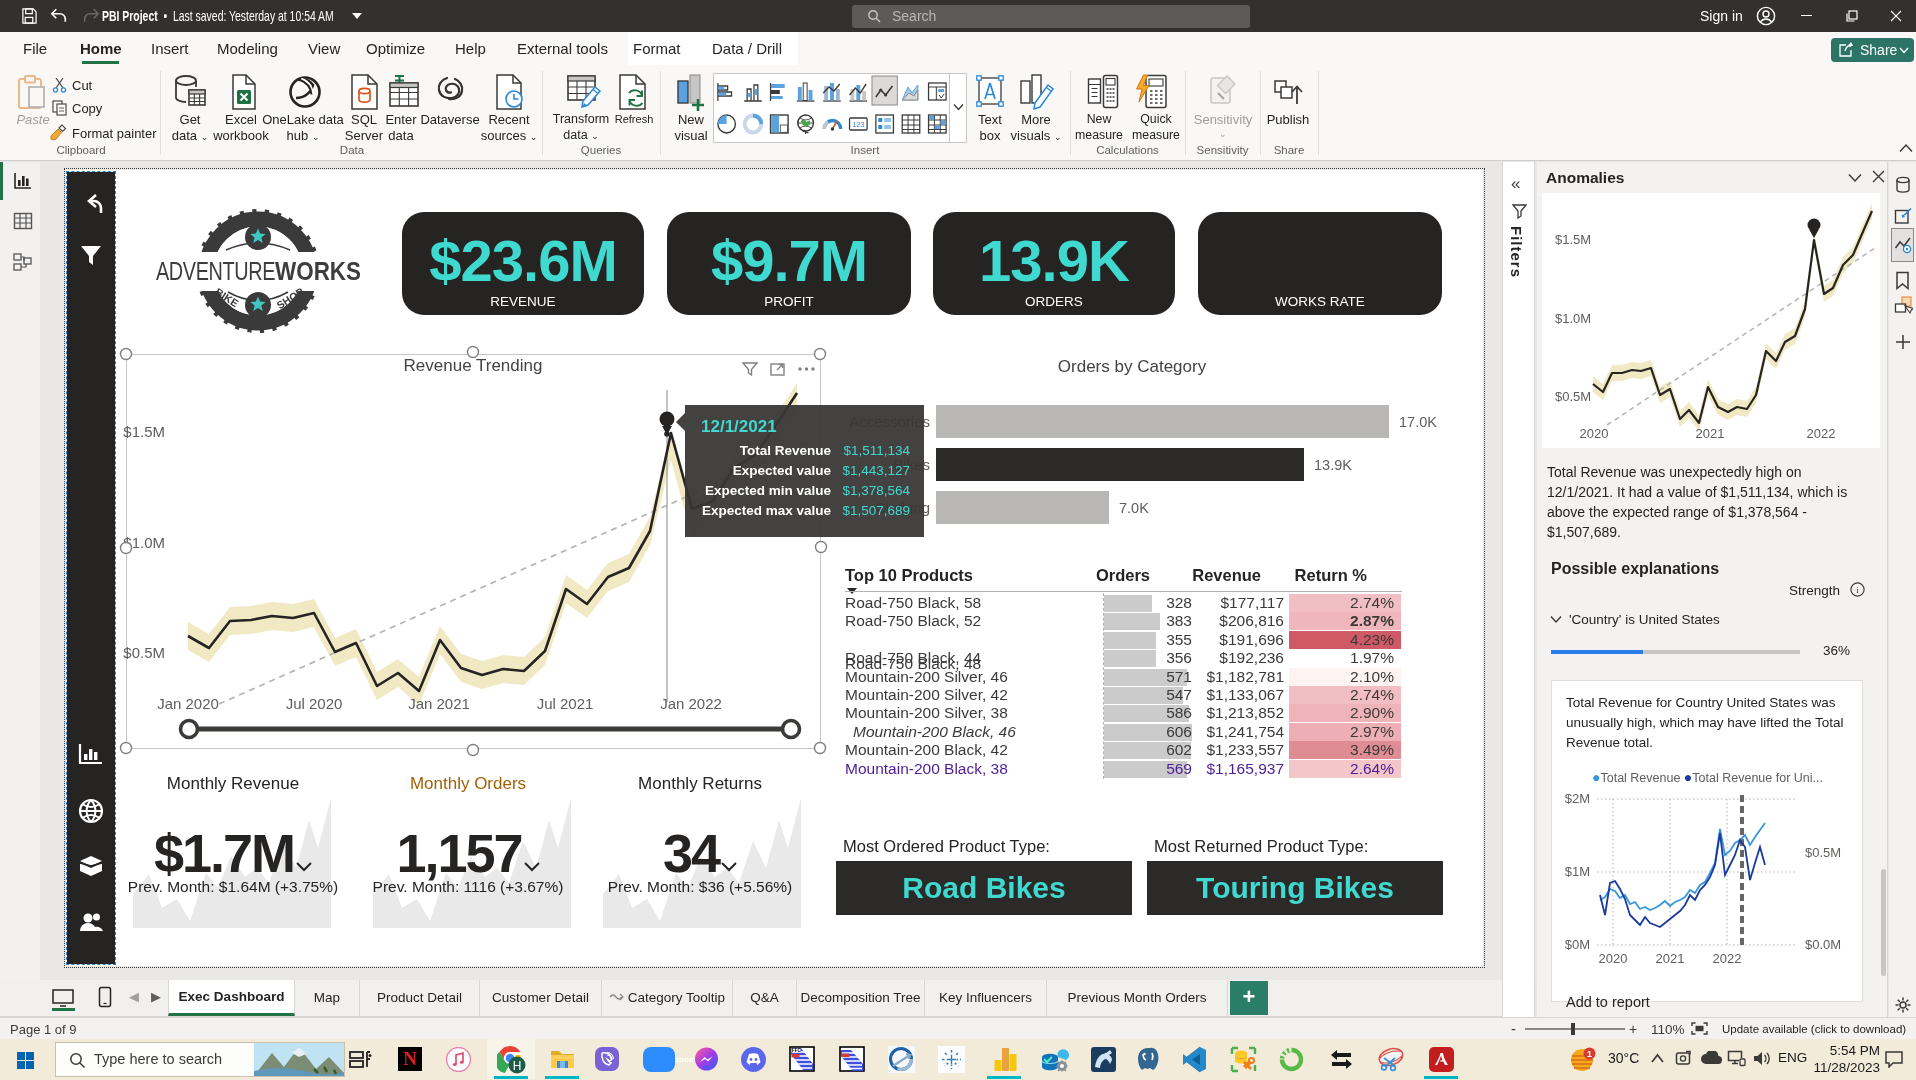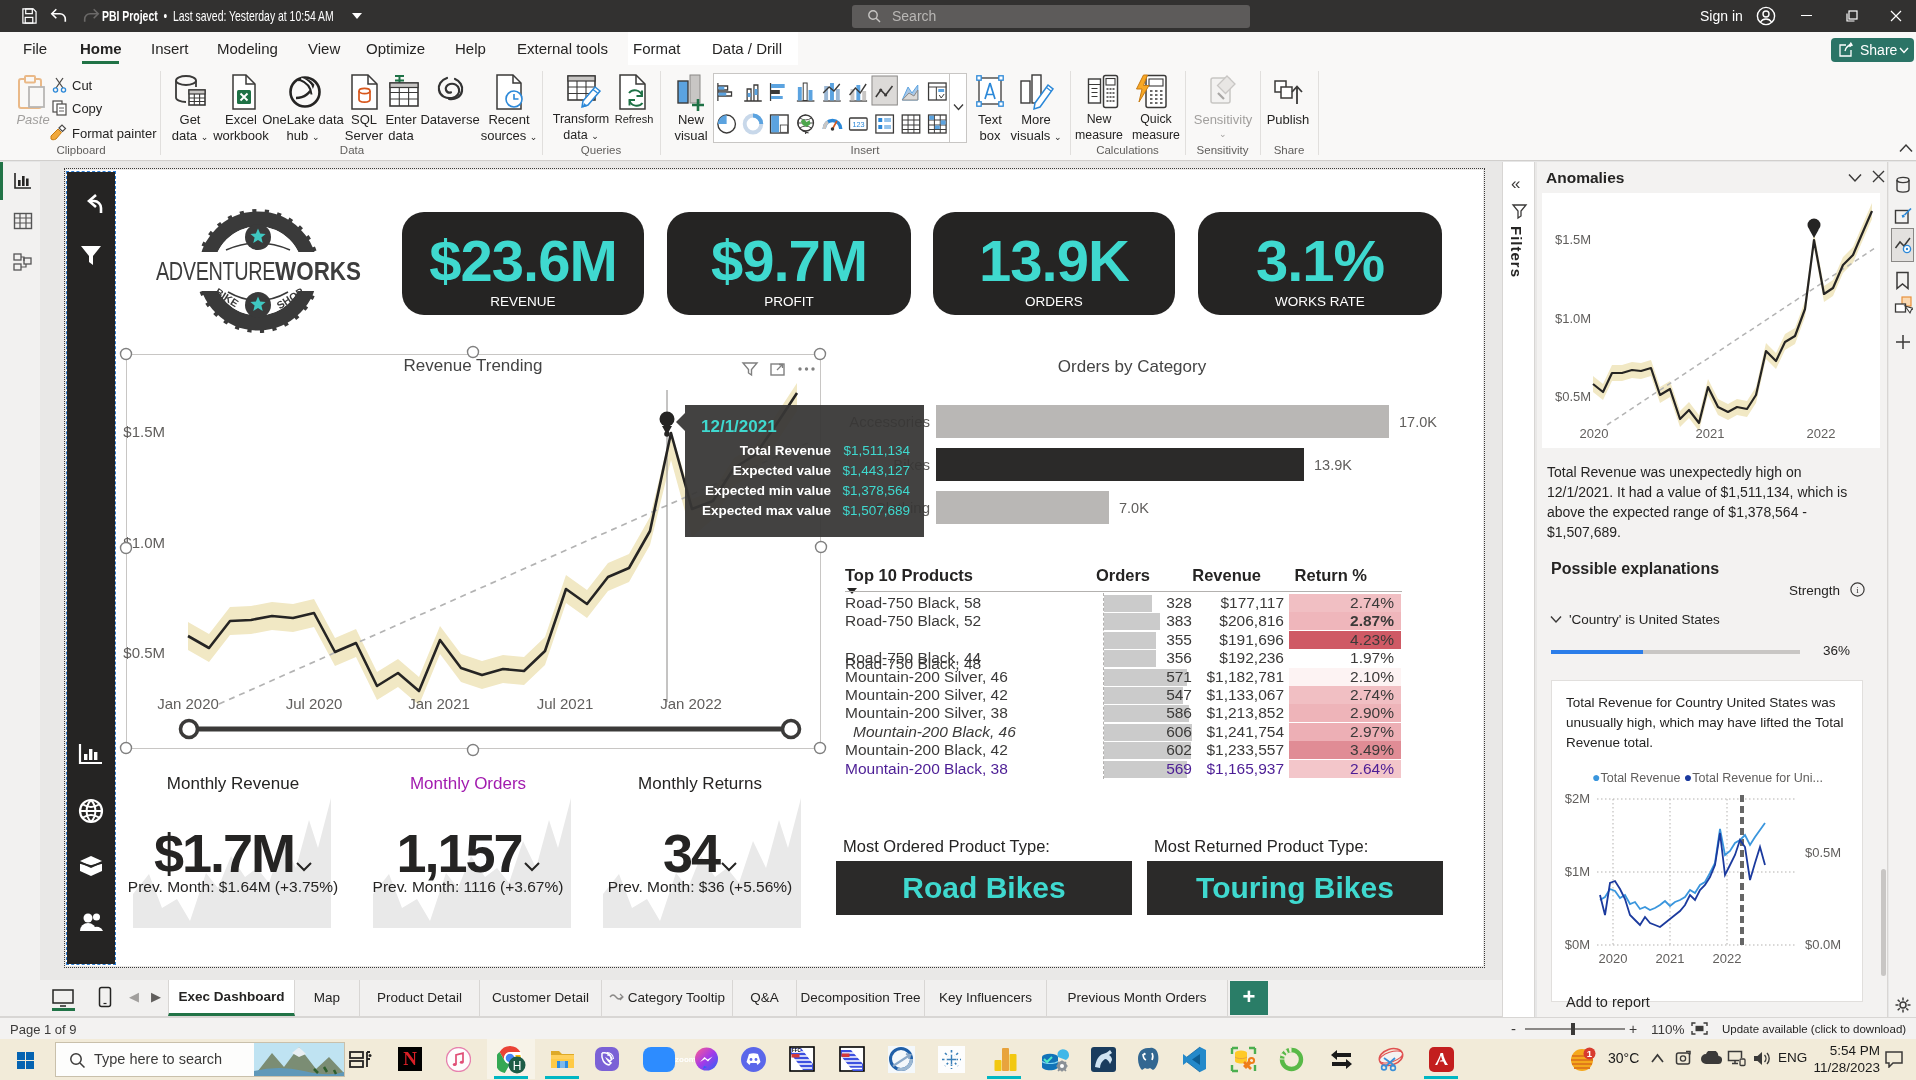--- a/index.html
+++ b/index.html
@@ -506,21 +506,20 @@
     </div>
     <div class="abs" style="left:601px;top:42px;width:244px;height:103px;background:#252423;border-radius:22px;">
       <div class="abs" style="left:0;top:15px;width:100%;text-align:center;font-size:58px;font-weight:bold;color:#3fd9cf;letter-spacing:-1px;">$9.7M</div>
       <div class="abs" style="left:0;top:82px;width:100%;text-align:center;font-size:13.5px;color:#fff;">PROFIT</div>
     </div>
     <div class="abs" style="left:867px;top:42px;width:242px;height:103px;background:#252423;border-radius:22px;">
       <div class="abs" style="left:0;top:15px;width:100%;text-align:center;font-size:58px;font-weight:bold;color:#3fd9cf;letter-spacing:-1px;">13.9K</div>
       <div class="abs" style="left:0;top:82px;width:100%;text-align:center;font-size:13.5px;color:#fff;">ORDERS</div>
     </div>
     <div class="abs" style="left:1132px;top:42px;width:244px;height:103px;background:#252423;border-radius:22px;">
-      <div class="abs" style="left:0;top:15px;width:100%;text-align:center;font-size:58px;font-weight:bold;color:#3fd9cf;letter-spacing:-1px;">3.1%</div>
       <div class="abs" style="left:0;top:82px;width:100%;text-align:center;font-size:13.5px;color:#fff;">WORKS RATE</div>
     </div>
 
     <div class="abs" style="left:779px;top:396px;font-size:16.5px;font-weight:bold;color:#252423;">Top 10 Products</div>
     <div class="abs" style="left:781px;top:418px;width:0;height:0;border-left:5px solid transparent;border-right:5px solid transparent;border-top:6px solid #252423;"></div>
     <div class="abs" style="left:1010px;top:396px;width:74px;text-align:right;font-size:16.5px;font-weight:bold;color:#252423;">Orders</div>
     <div class="abs" style="left:1095px;top:396px;width:100px;text-align:right;font-size:16.5px;font-weight:bold;color:#252423;">Revenue</div>
     <div class="abs" style="left:1201px;top:396px;width:100px;text-align:right;font-size:16.5px;font-weight:bold;color:#252423;">Return %</div>
     <div class="abs" style="left:779px;top:421px;width:557px;height:1px;background:#b3b1af;"></div>
     <div class="abs" style="left:1037px;top:423px;width:1px;height:186px;border-left:1px dashed #b3b1af;"></div>
@@ -589,21 +588,21 @@
 </div>
     <div class="abs" style="left:779px;top:590px;width:557px;height:18px;font-size:15.5px;color:#4c1d95;">
   <span class="abs" style="left:0;top:0;">Mountain-200 Black, 38</span>
   <span class="abs" style="left:259px;top:0.5px;width:82.6px;height:17.5px;background:#cbcbcb;"></span>
   <span class="abs" style="left:280px;top:0;width:67px;text-align:right;">569</span>
   <span class="abs" style="left:342px;top:0;width:97px;text-align:right;">$1,165,937</span>
   <span class="abs" style="left:444px;top:0;width:112px;height:18.4px;background:#f3c6ca;text-align:right;padding-right:7px;">2.64%</span>
 </div>
 
     <div class="abs" style="left:67px;top:604px;width:200px;text-align:center;font-size:17px;color:#252423;">Monthly Revenue</div>
-    <div class="abs" style="left:302px;top:604px;width:200px;text-align:center;font-size:17px;color:#a21caf;">Monthly Orders</div>
+    <div class="abs" style="left:302px;top:604px;width:200px;text-align:center;font-size:17px;color:#a16207;">Monthly Orders</div>
     <div class="abs" style="left:534px;top:604px;width:200px;text-align:center;font-size:17px;color:#252423;">Monthly Returns</div>
     <div class="abs" style="left:67px;top:652px;width:200px;text-align:center;font-size:54px;font-weight:bold;color:#252423;letter-spacing:-2px;">$1.7M<svg width="16" height="11" style="margin-left:2px;">
           <path d="M1 2 L8 9 L15 2" stroke="#252423" stroke-width="2" fill="none"></path>
         </svg></div>
     <div class="abs" style="left:302px;top:652px;width:200px;text-align:center;font-size:54px;font-weight:bold;color:#252423;letter-spacing:-2px;">1,157<svg width="16" height="11" style="margin-left:2px;">
           <path d="M1 2 L8 9 L15 2" stroke="#252423" stroke-width="2" fill="none"></path>
         </svg></div>
     <div class="abs" style="left:534px;top:652px;width:200px;text-align:center;font-size:54px;font-weight:bold;color:#252423;letter-spacing:-2px;">34<svg width="16" height="11" style="margin-left:2px;">
           <path d="M1 2 L8 9 L15 2" stroke="#252423" stroke-width="2" fill="none"></path>
         </svg></div>

